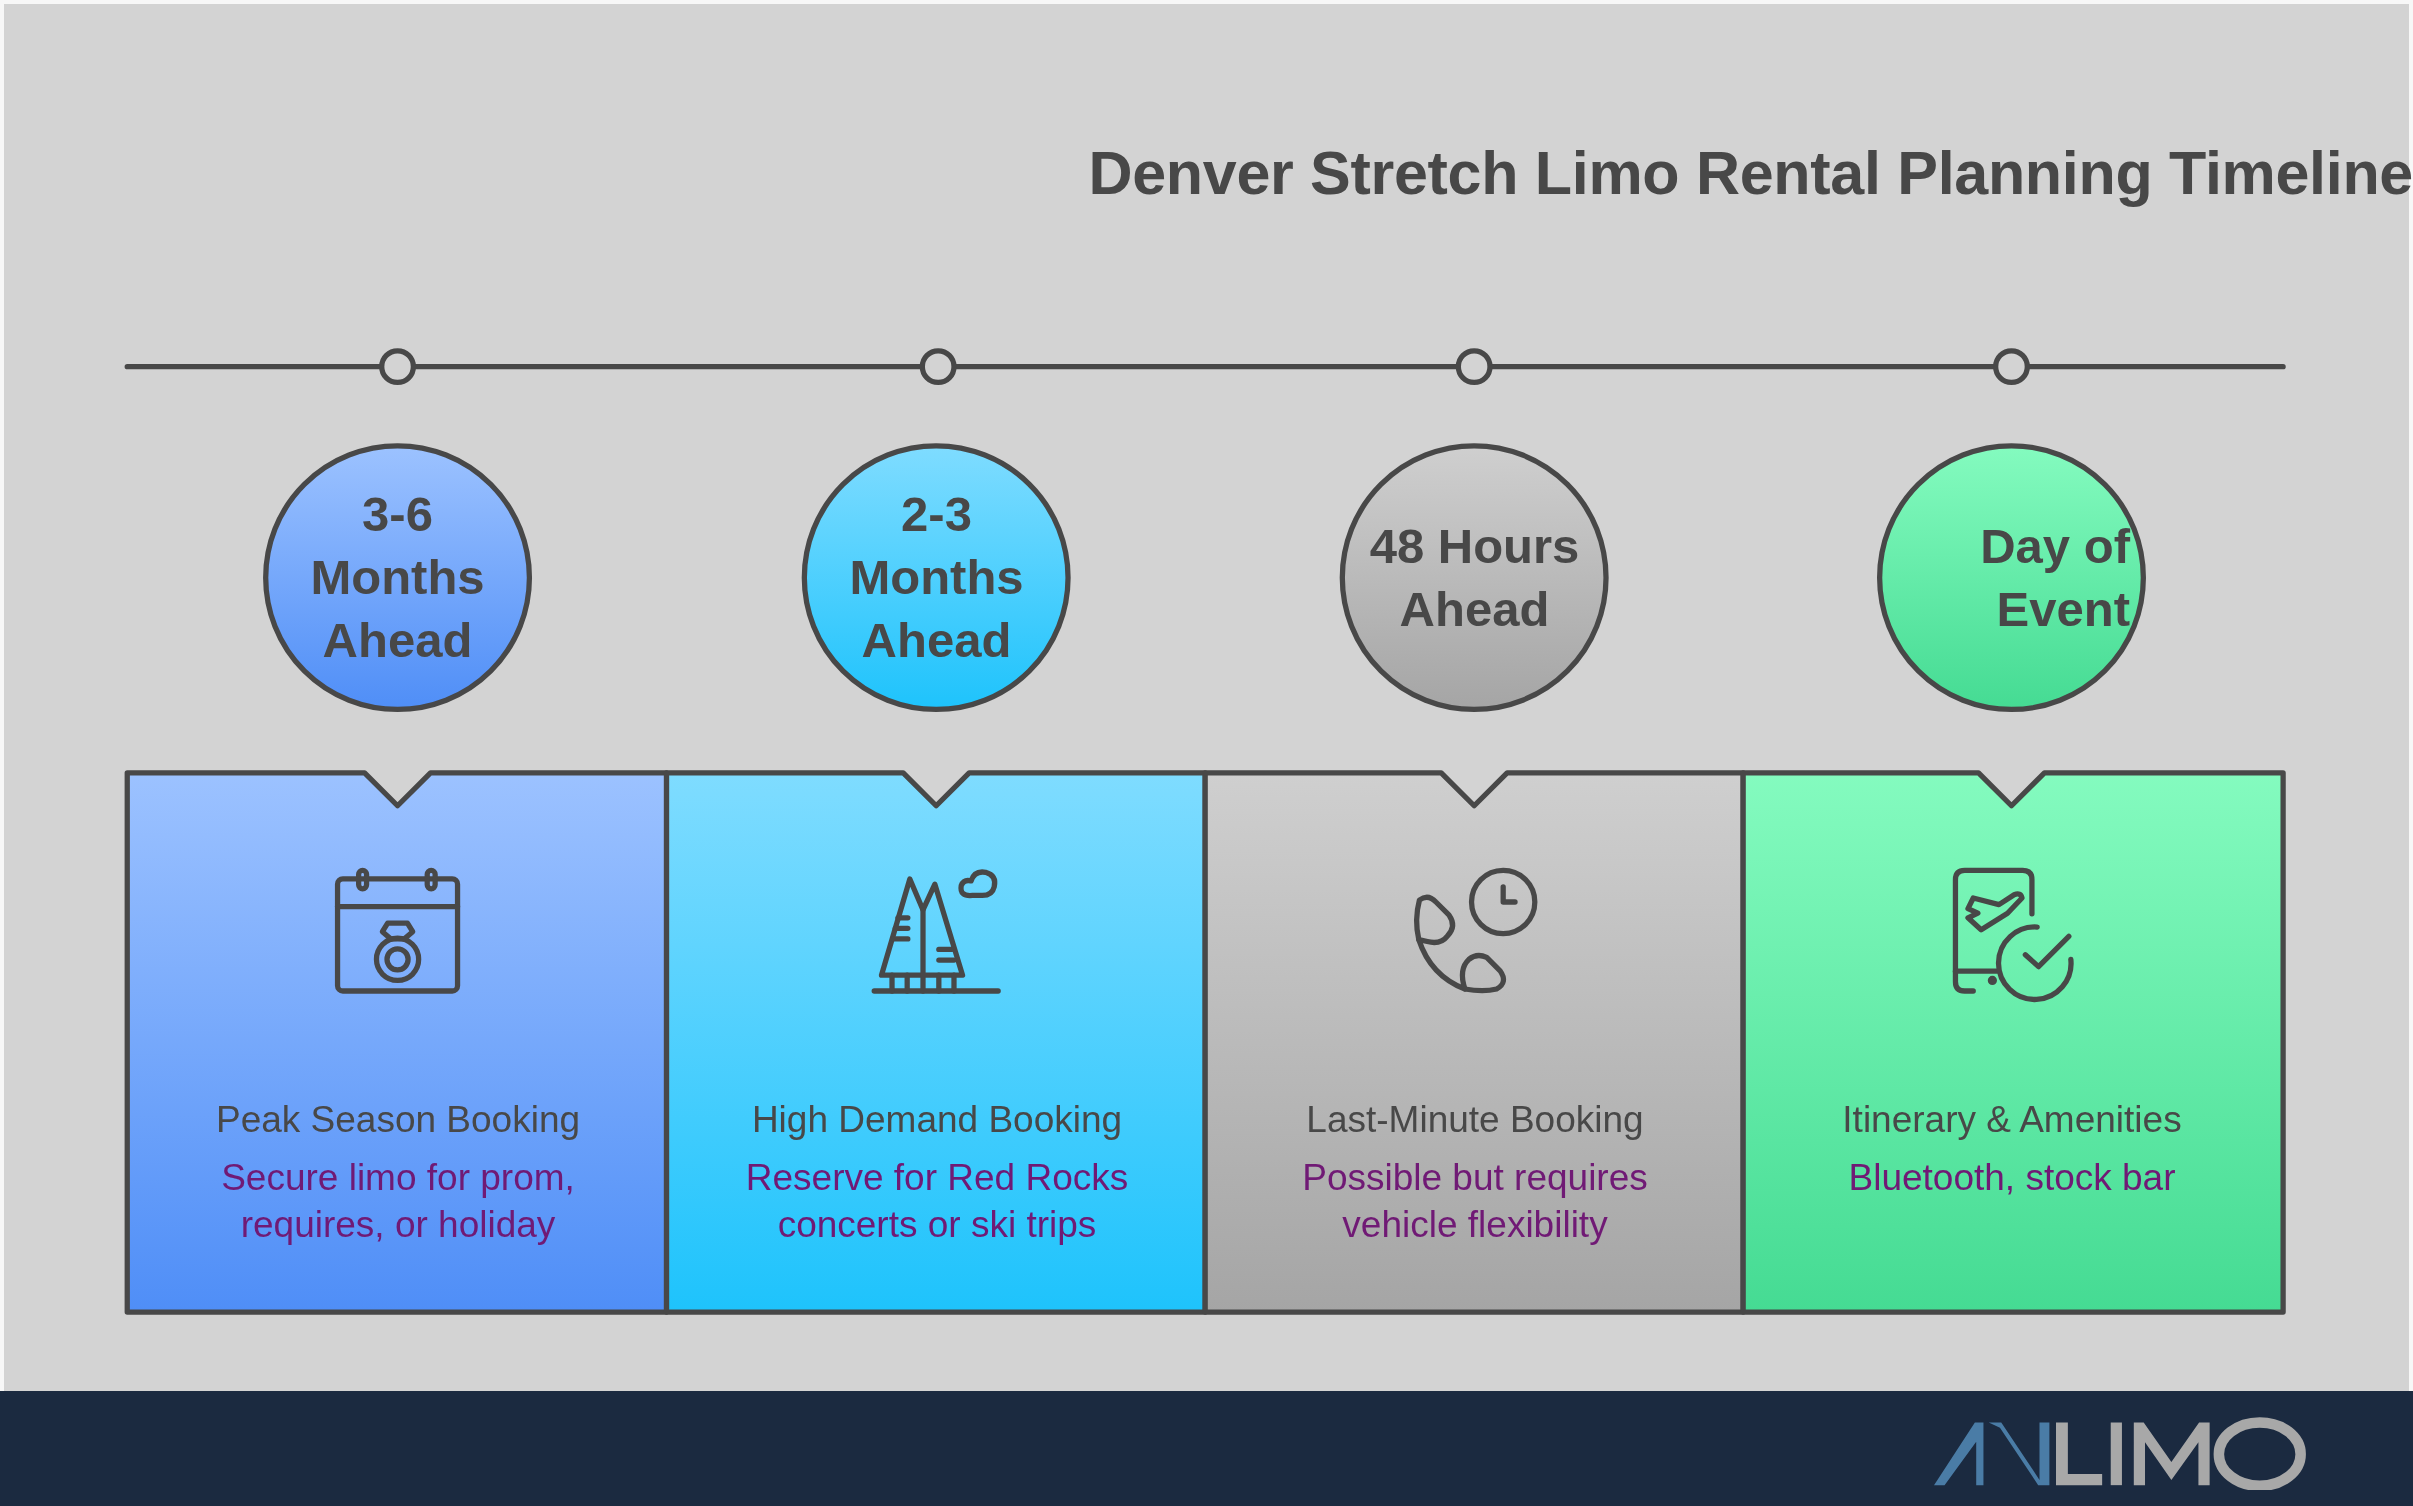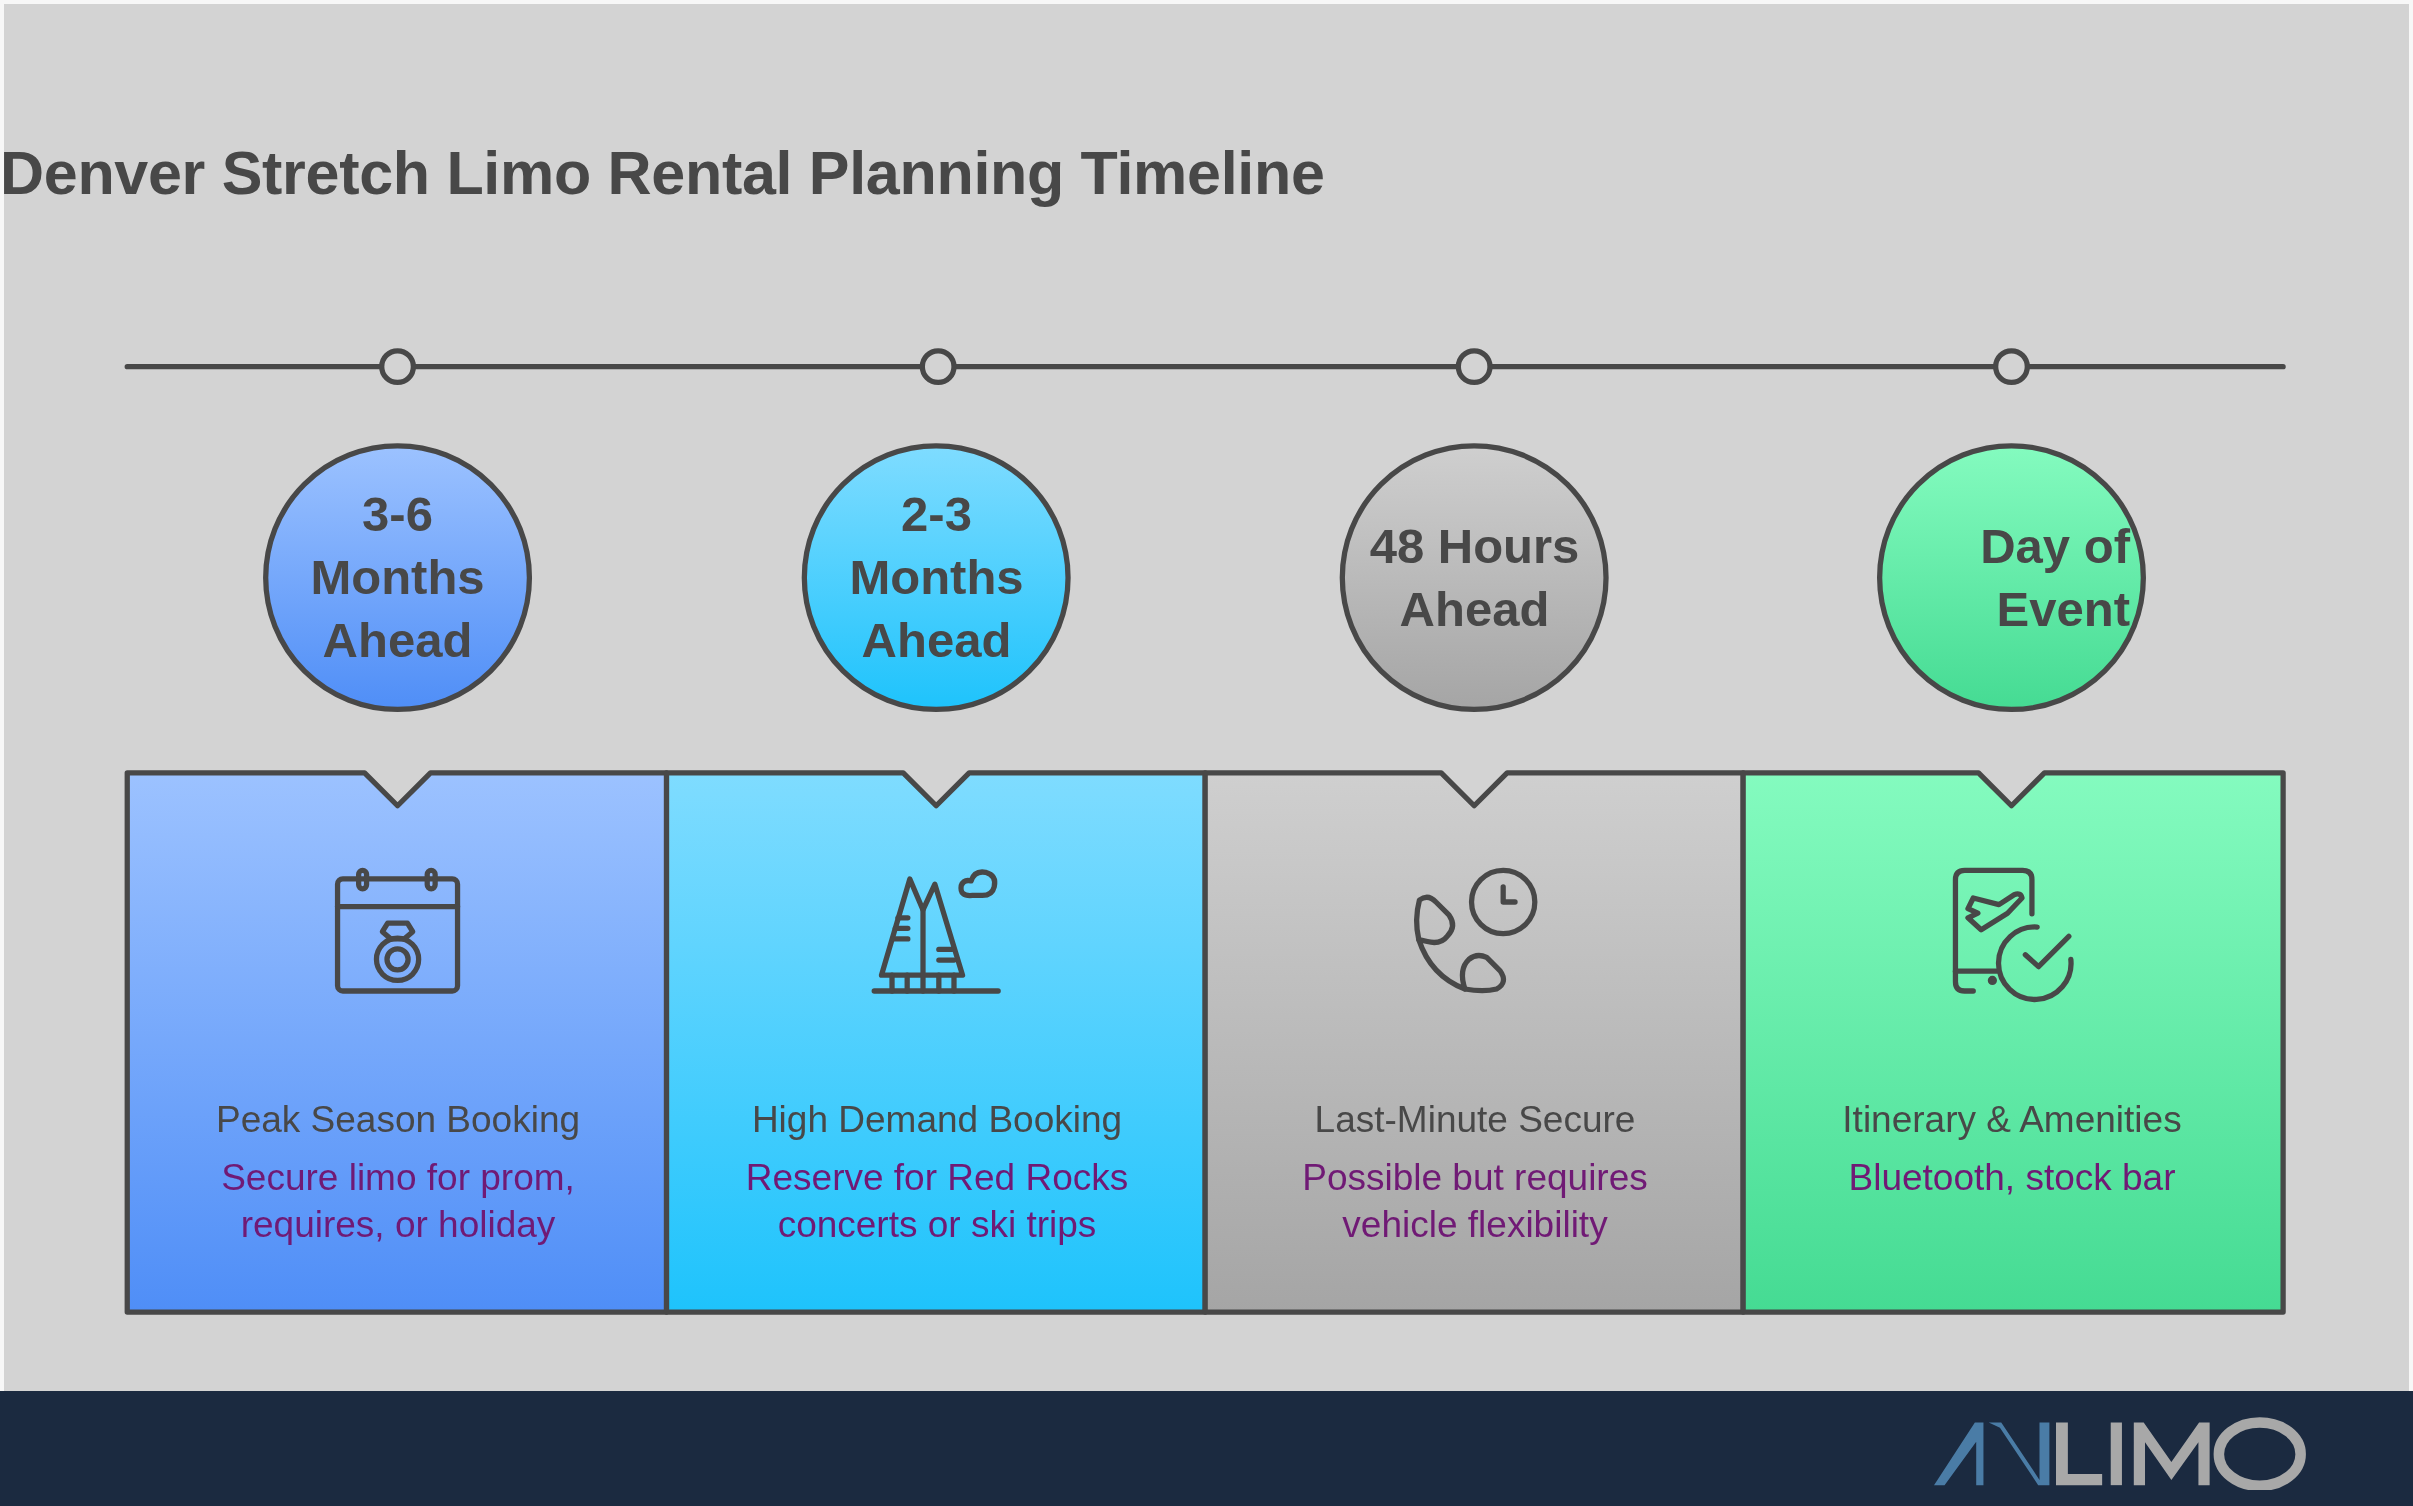--- a/index.html
+++ b/index.html
@@ -6,21 +6,21 @@
   body {
     width:2413px; height:1506px; position:relative; overflow:hidden;
     background:#f7f7f7;
     font-family:"Liberation Sans", "DejaVu Sans", sans-serif;
   }
   .canvas {
     position:absolute; left:4px; top:4px; width:2405px; height:1387px;
     background:#d3d3d3;
   }
   .title {
-    position:absolute; left:0; width:2413px; top:138px; text-align:left;
+    position:absolute; left:0; width:2413px; top:138px; text-align:right;
     font-weight:bold; font-size:61px; color:#484848; letter-spacing:-0.3px;
   }
   svg.diagram { position:absolute; left:0; top:0; }
   .phase-label {
     position:absolute; width:237px; text-align:center; font-weight:bold;
     font-size:49px; line-height:63px; color:#484848;
   }
   .card-title {
     position:absolute; width:528px; text-align:center;
     font-size:37px; color:#484848; top:1067px;margin-top:32px;
@@ -148,21 +148,21 @@
   <div>Secure limo for prom,</div>
   <div>requires, or holiday</div>
 </div>
 
 <div class="card-title" style="left:673px;">High Demand Booking</div>
 <div class="card-desc" style="left:673px;">
   <div>Reserve for Red Rocks</div>
   <div>concerts or ski trips</div>
 </div>
 
-<div class="card-title" style="left:1211px;">Last-Minute Secure</div>
+<div class="card-title" style="left:1211px;">Last-Minute Booking</div>
 <div class="card-desc" style="left:1211px;">
   <div>Possible but requires</div>
   <div>vehicle flexibility</div>
 </div>
 
 <div class="card-title" style="left:1748px;">Itinerary &amp; Amenities</div>
 <div class="card-desc" style="left:1748px;">
   <div>Bluetooth, stock bar</div>
 </div>
 

